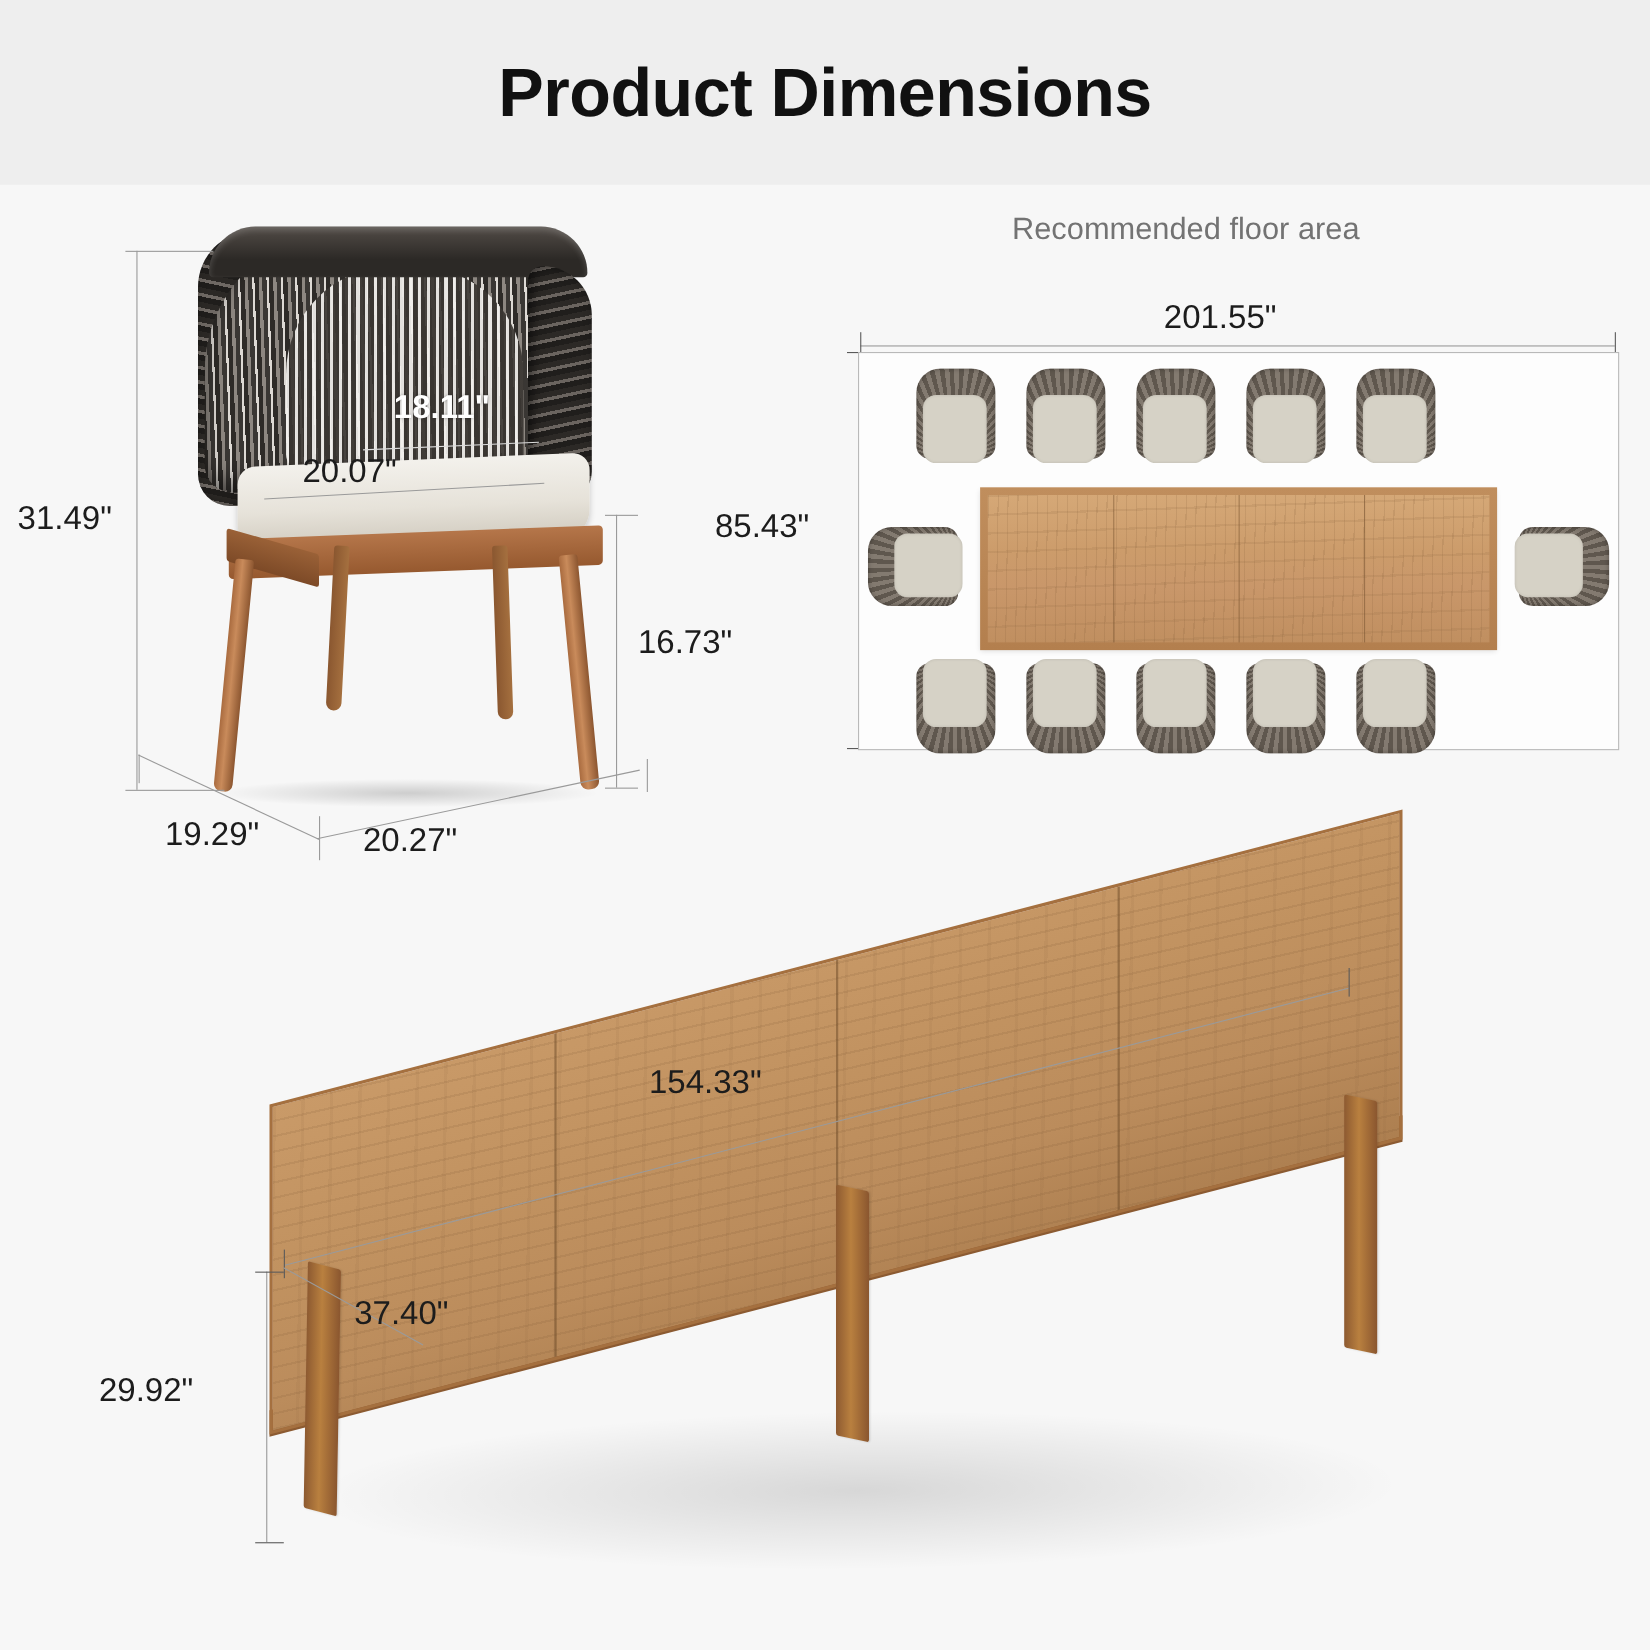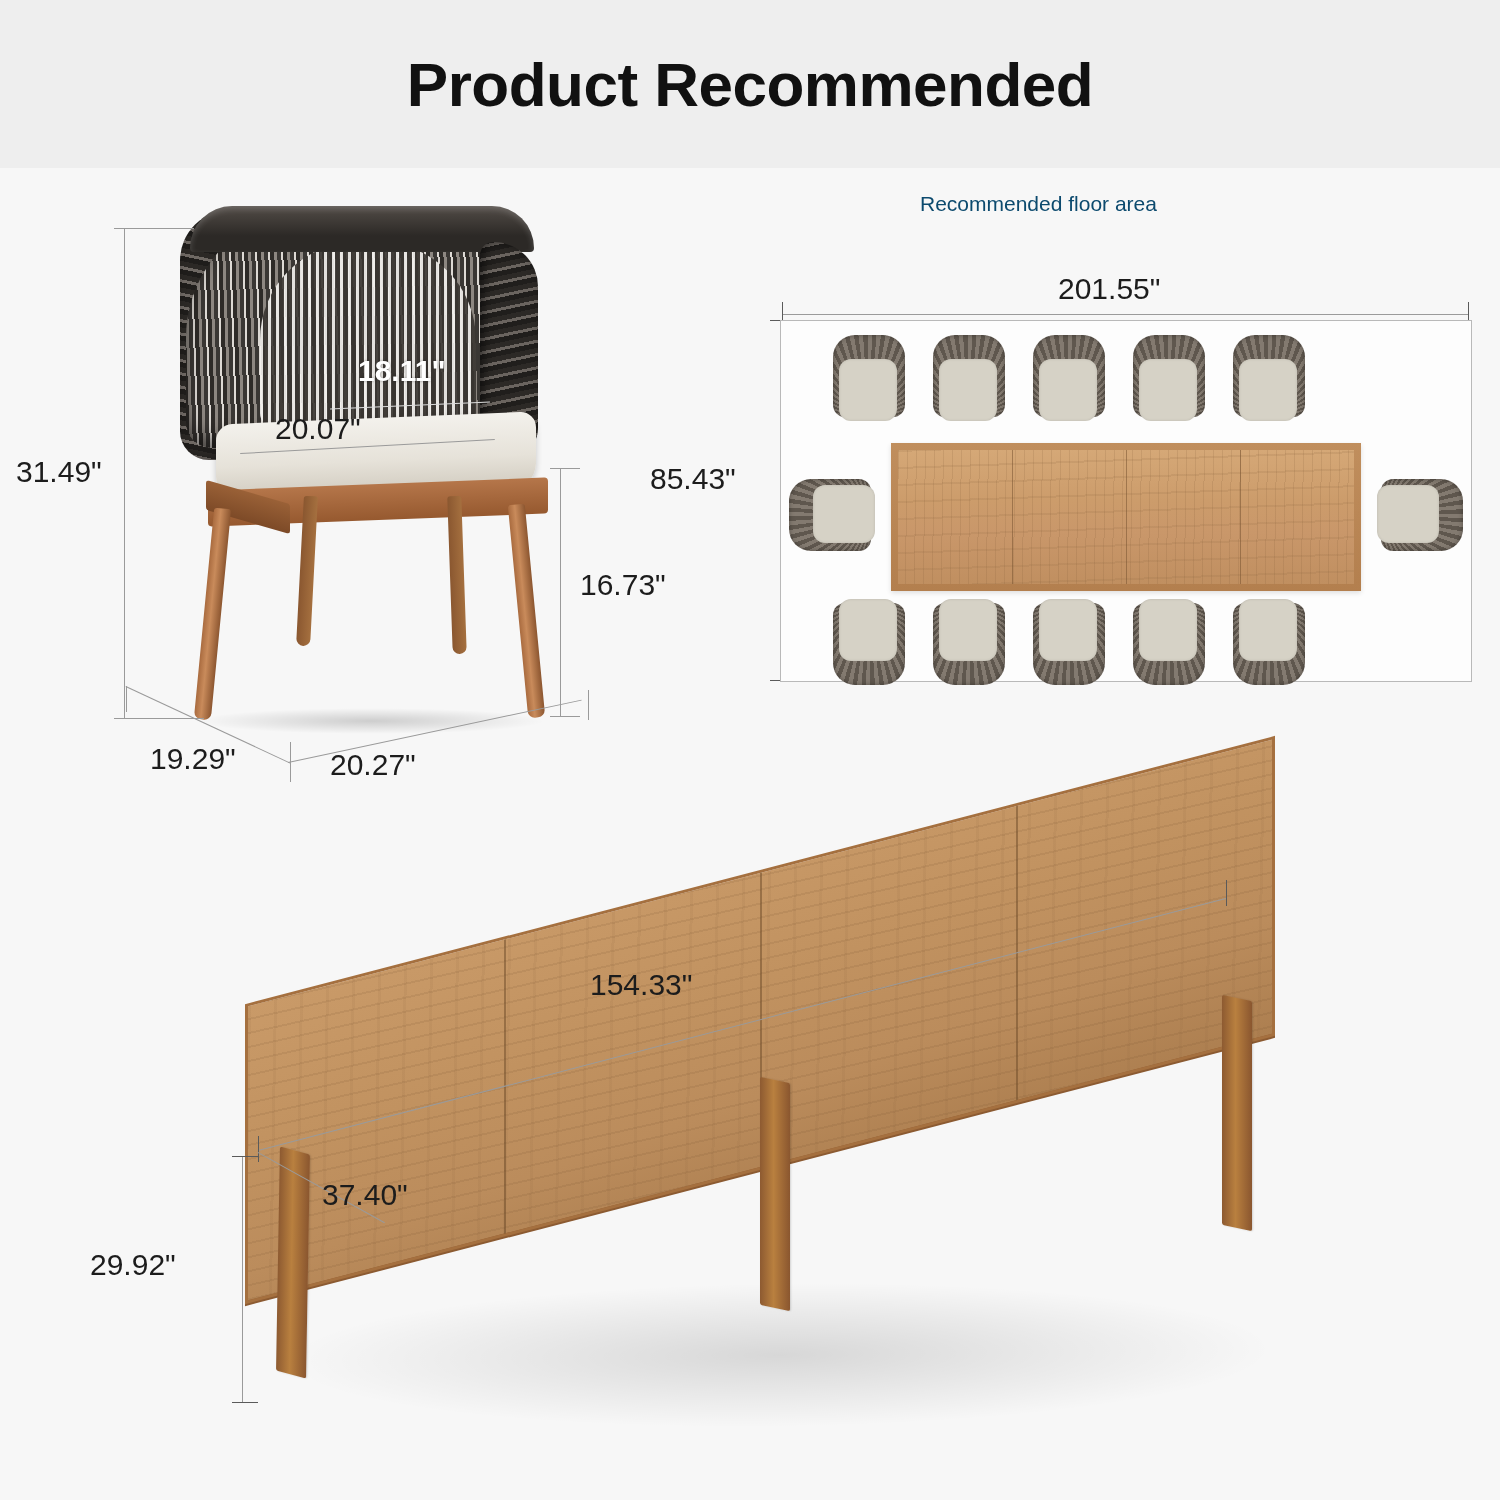--- a/index.html
+++ b/index.html
@@ -115,21 +115,21 @@
           background:linear-gradient(90deg,#8a5730,#a5703f);}
   .leg.br{left:300px;top:296px;width:14px;height:158px;transform:rotate(-2deg);
           background:linear-gradient(90deg,#8a5730,#a5703f);}
   .chair-shadow{
     position:absolute;left:46px;top:508px;width:350px;height:26px;
     background:radial-gradient(ellipse at center,rgba(0,0,0,.17),rgba(0,0,0,0) 70%);
   }
 
   
   #floor-section{position:absolute;left:640px;top:180px;width:850px;height:560px;}
-  #floor-title{position:absolute;left:280px;top:12px;font-size:21px;color:#0c4a6e;white-space:nowrap;}
+  #floor-title{position:absolute;left:280px;top:12px;font-size:28px;color:#737373;white-space:nowrap;}
   #floor-box{position:absolute;left:140px;top:140px;width:690px;height:360px;
              border:1px solid #b9b9b9;background:#fdfdfd;}
   .fp-chair{position:absolute;}
   .fp-back{
     position:absolute;left:0;top:0;width:100%;height:100%;
     border-radius:22px 22px 12px 12px;
     background:
       repeating-conic-gradient(from 200deg at 50% 105%,
         #5f574e 0deg 3deg,#837a70 3deg 6deg),
       #6b6259;
@@ -189,21 +189,21 @@
   #tleg-fl{left:128px;top:300px;width:30px;height:225px;transform:skewY(14deg) rotate(1deg);}
   #tleg-fm{left:610px;top:230px;width:30px;height:228px;transform:skewY(12deg);}
   #tleg-fr{left:1072px;top:148px;width:30px;height:230px;transform:skewY(12deg);}
   #tleg-bl{left:178px;top:246px;width:22px;height:160px;
            background:linear-gradient(90deg,#7d4e2a,#9e6936);}
 </style>
 </head>
 <body>
 
 <div id="header">
-  <div id="page-title">Product Recommended</div>
+  <div id="page-title">Product Dimensions</div>
 </div>
 
 <div id="chair-section">
 
   <div id="chair-illustration">
     <div class="chair-rim-left"></div>
     <div class="chair-back">
       <div class="chair-back-inner"></div>
     </div>
     <div class="chair-top-rail"></div>

